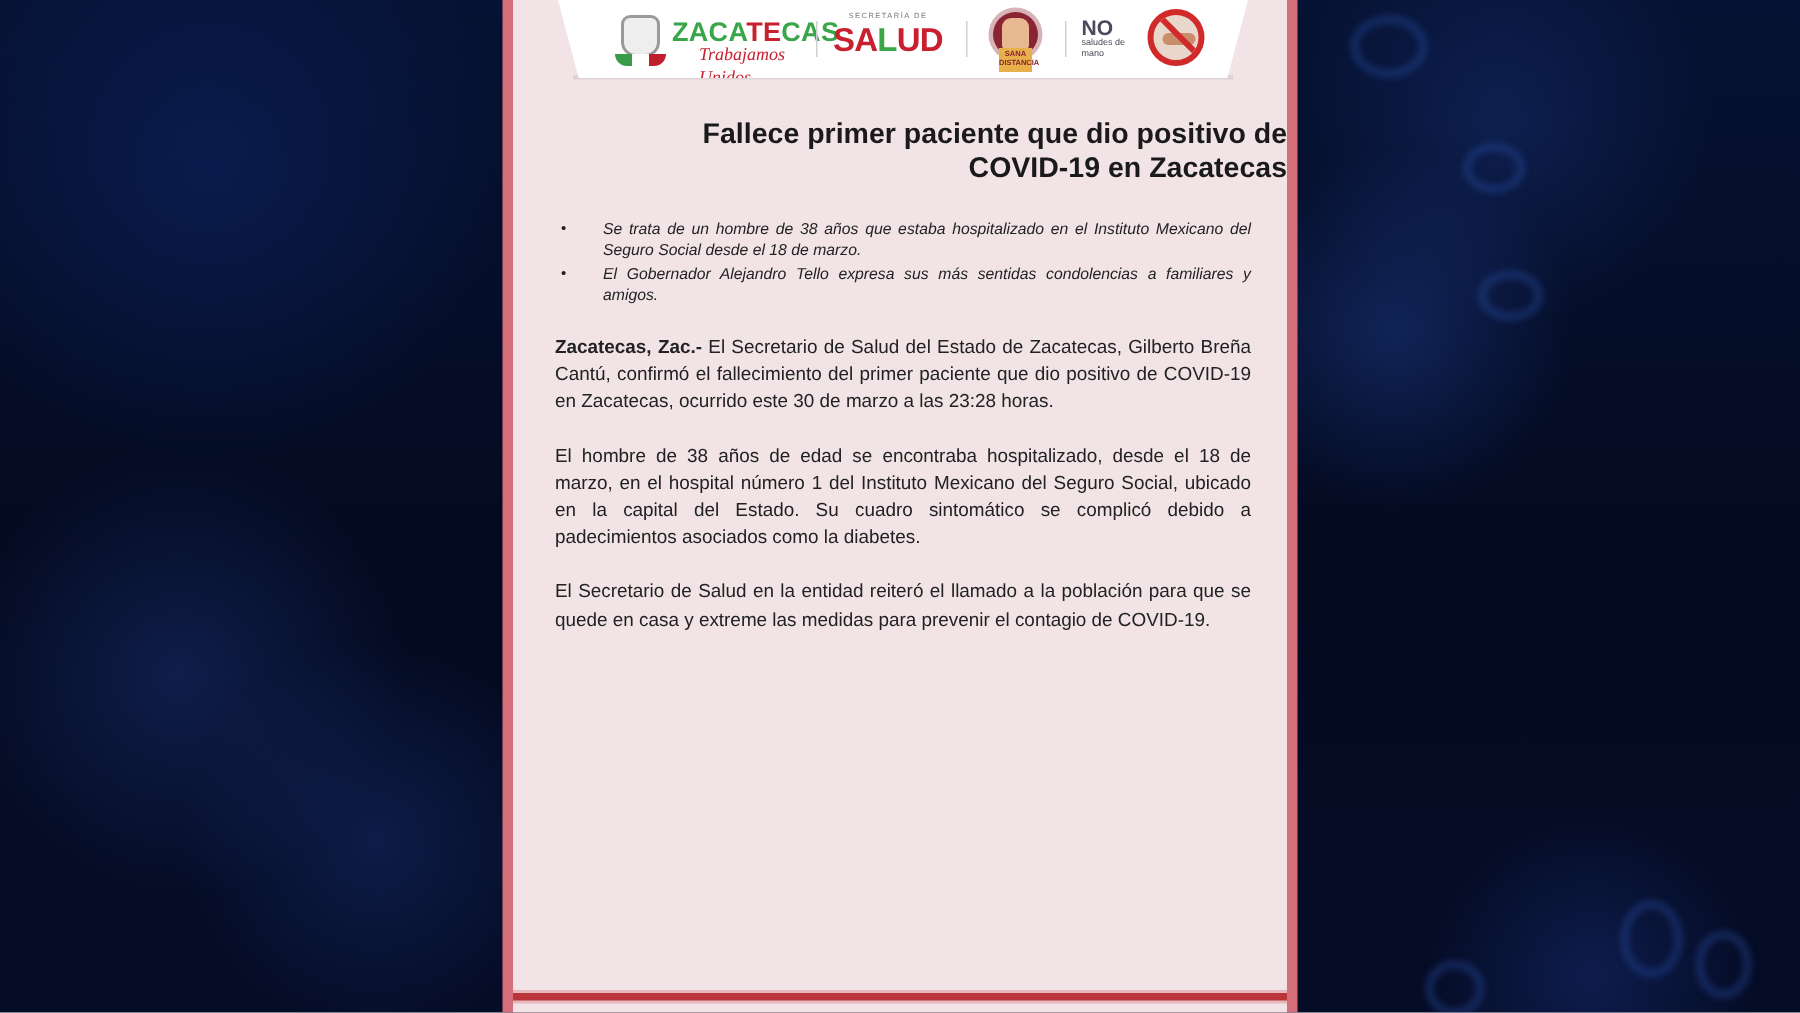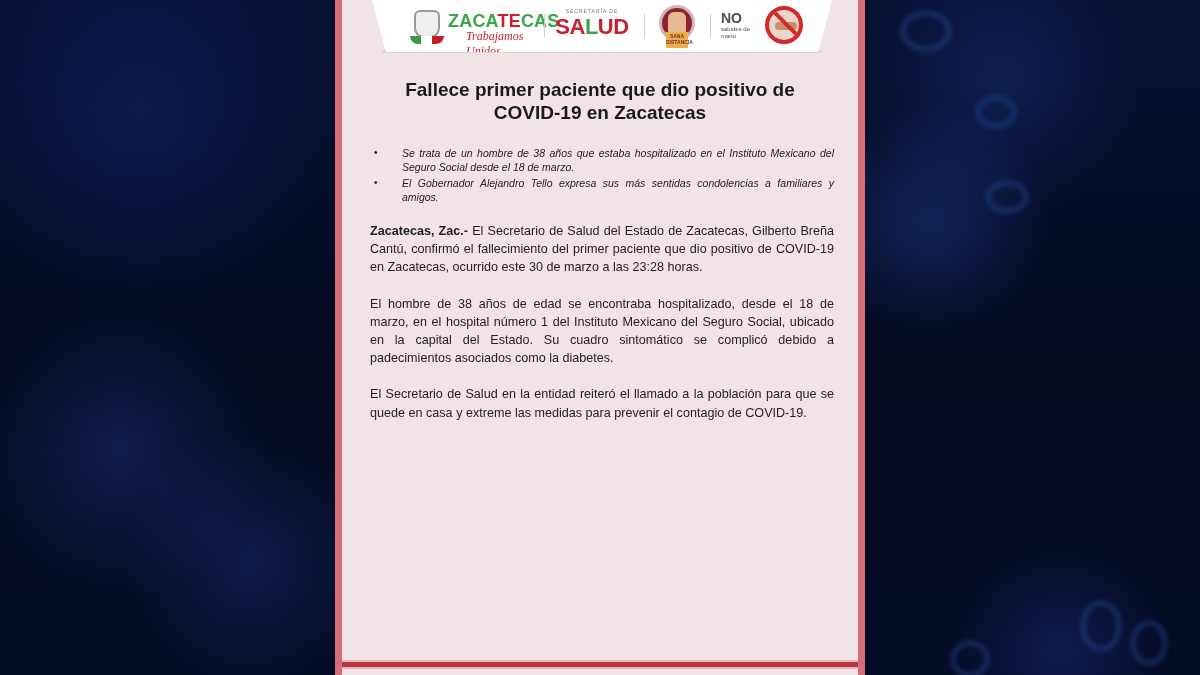--- a/index.html
+++ b/index.html
@@ -97,21 +97,21 @@
   }
   .no-sign::after {
     content: ""; position: absolute; left: -4px; top: 13px; width: 44px; height: 4px;
     background: #d02a2a; transform: rotate(45deg);
   }
   .no-hands {
     position: absolute; left: 6px; top: 12px; width: 22px; height: 8px; border-radius: 4px;
     background: #c98d6c;
   }
   .title {
-    position: absolute; left: 0; top: 78px; width: 516px; text-align: center;
+    position: absolute; left: 0; top: 78px; width: 516px; text-align: right;
     font-weight: bold; font-size: 19px; line-height: 23px; color: #1a1a1a;
   }
   .bullets {
     position: absolute; left: 30px; top: 146px; width: 462px; margin: 0; padding: 0; list-style: none;
   }
   .bullets li {
     position: relative; padding-left: 30px; font-style: italic; font-size: 10.5px;
     line-height: 14px; color: #222; text-align: justify; margin-bottom: 2px;
   }
   .bullet-dot {

